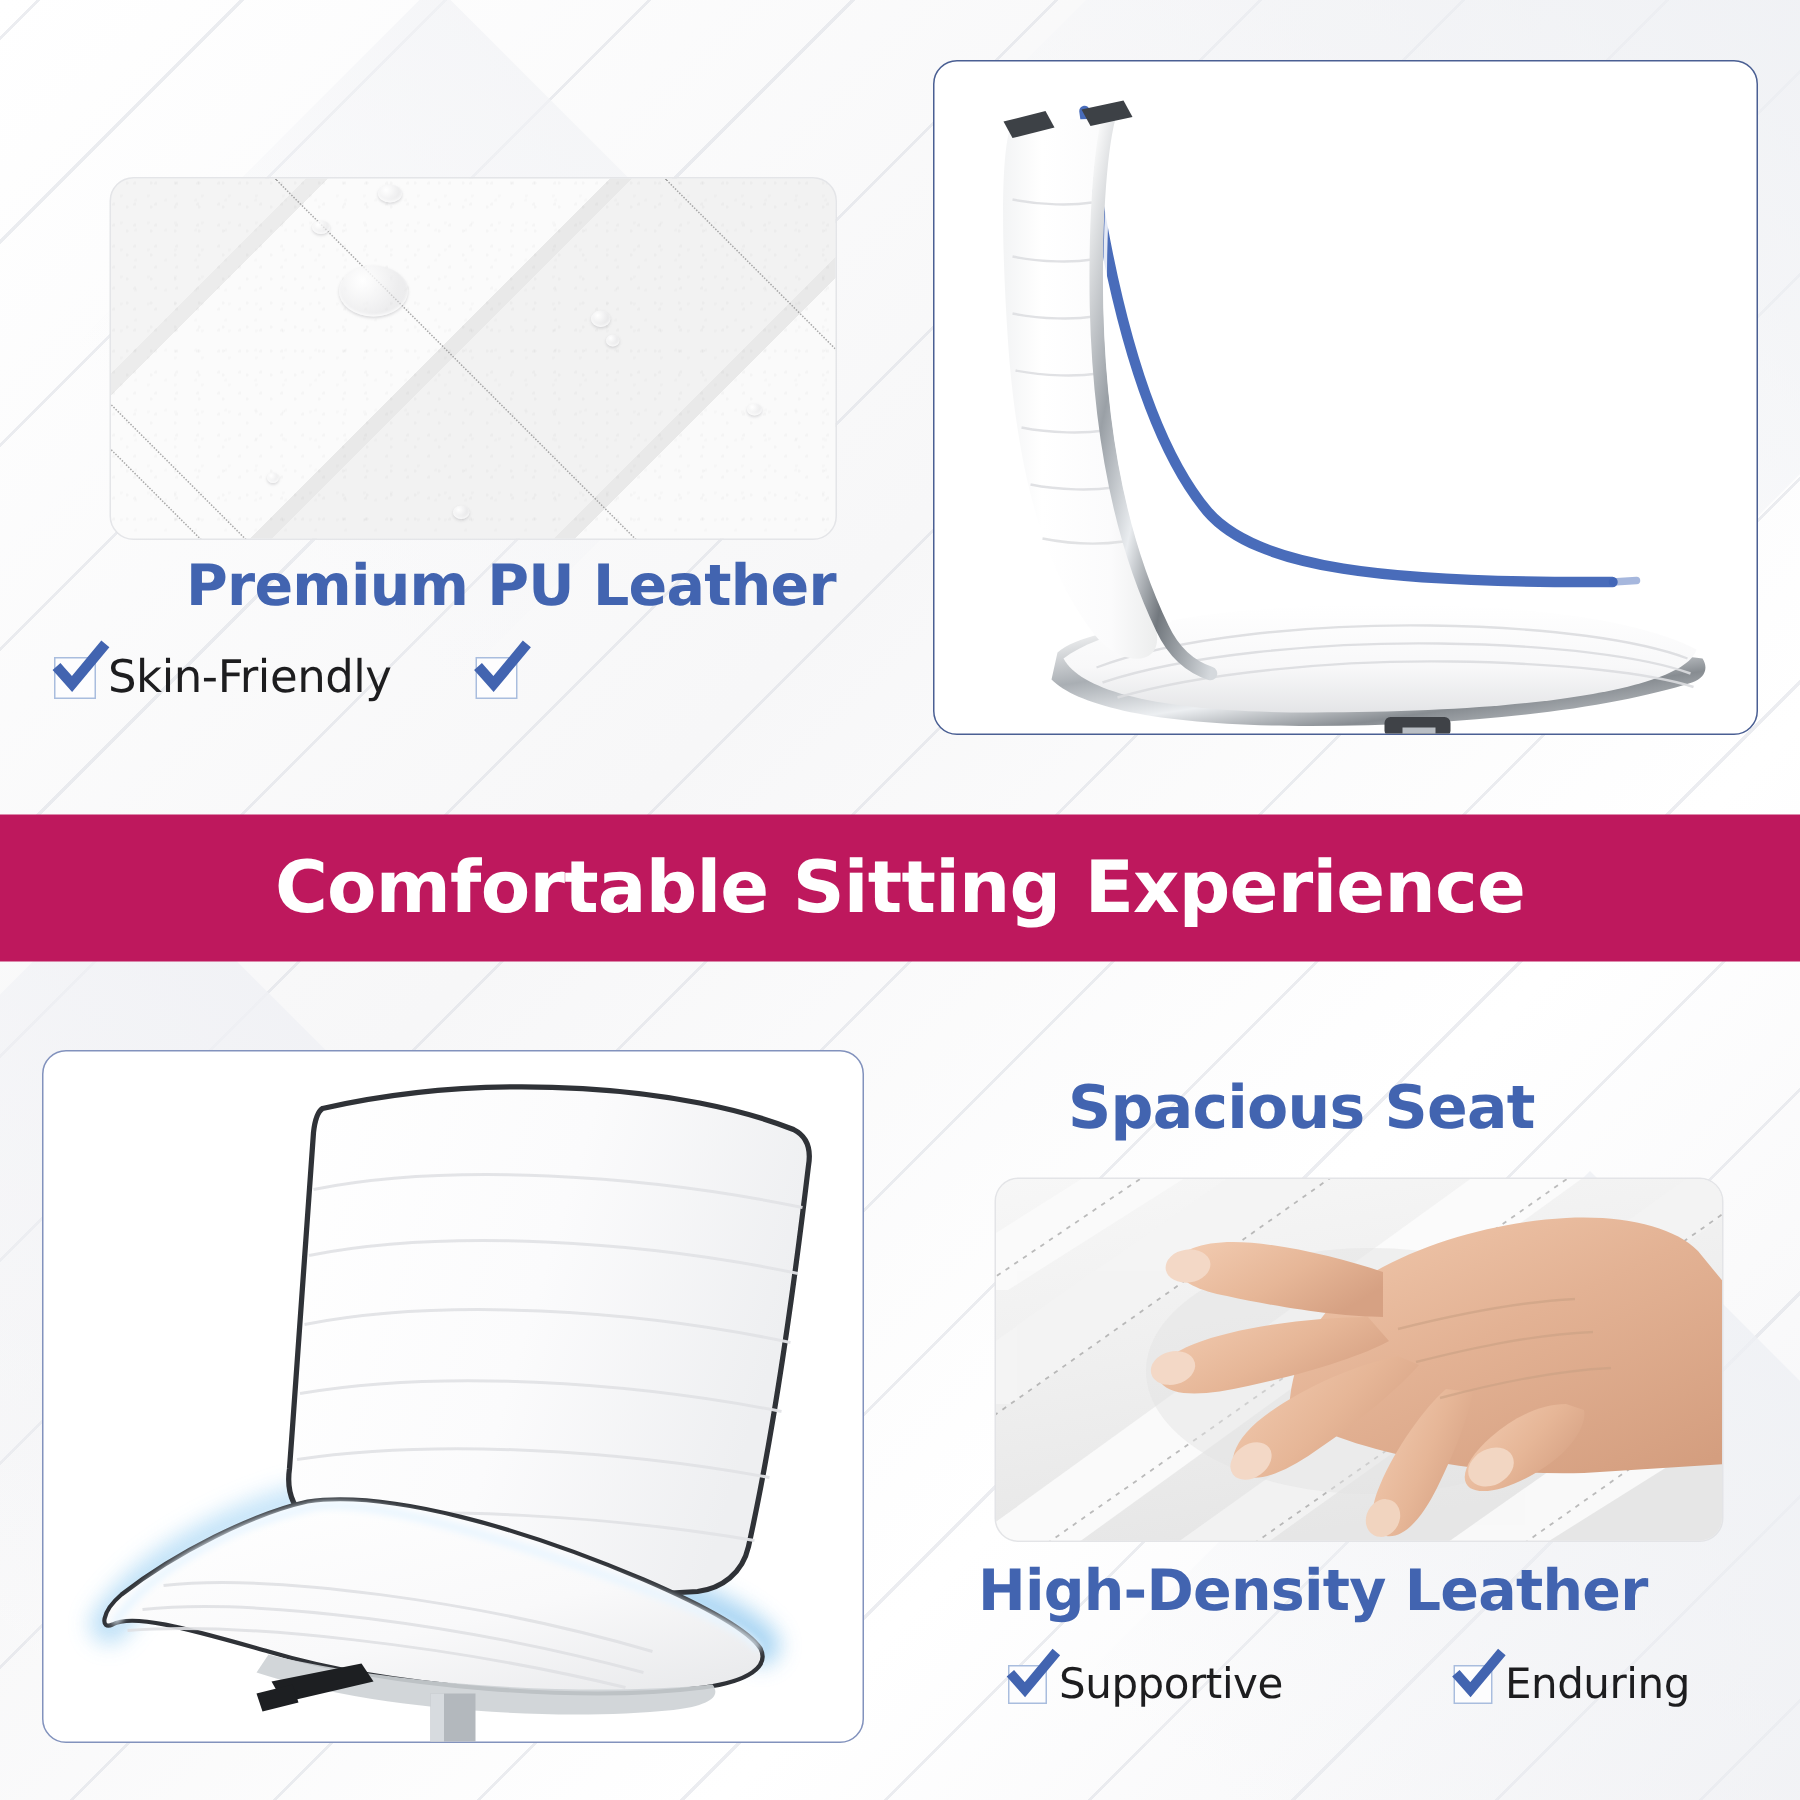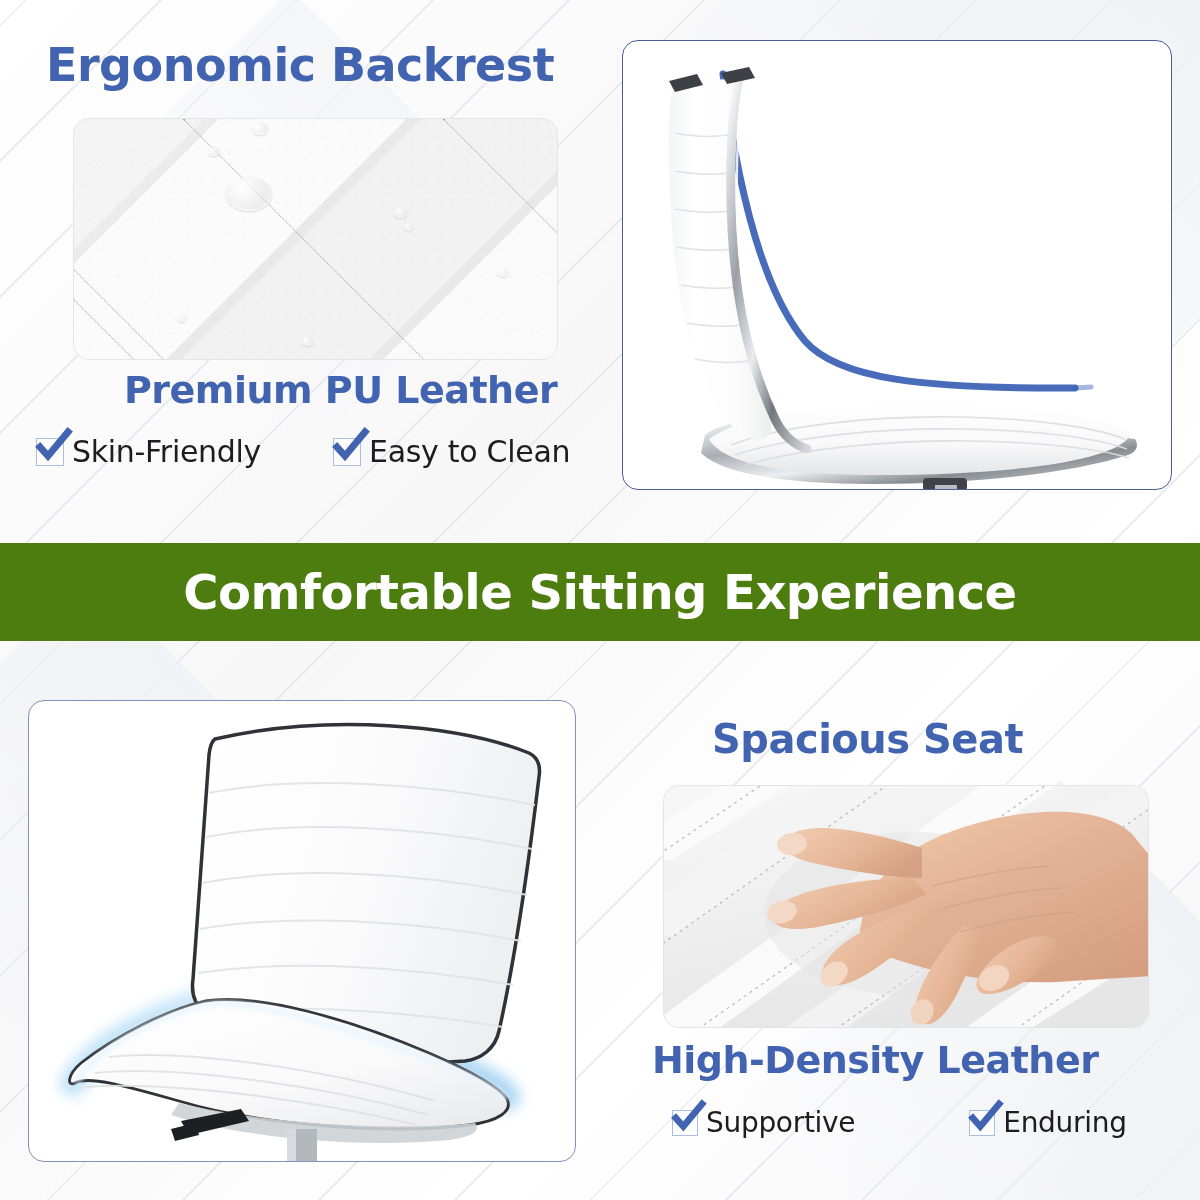--- a/index.html
+++ b/index.html
@@ -173,40 +173,40 @@
     width: 486px; height: 243px;
     border: 1px solid #e3e4e7;
     background: #f1f1f1;
   }
 
   
   #banner-comfortable {
     position: absolute;
     left: 0; top: 543px;
     width: 1200px; height: 98px;
-    background: #4d7c0f;
+    background: #be185d;
     display: flex;
     align-items: center;
     justify-content: center;
   }
   #banner-comfortable .banner-text {
     color: #ffffff;
     font-family: "DejaVu Sans", sans-serif;
     font-weight: 700;
     font-size: 48px;
     letter-spacing: -0.5px;
     white-space: nowrap;
   }
 
   
   .check-row {
     position: absolute;
     display: flex;
     align-items: center;
-    gap: 72px;
+    gap: 56px;
   }
   #checks-leather { left: 36px; top: 434px; }
   #checks-sponge  { left: 672px; top: 1106px; }
 
   .check-item {
     display: flex;
     align-items: center;
     gap: 8px;
   }
   .check-box {
@@ -239,21 +239,20 @@
 
 <div id="page">
 
   <div class="bg-layer bg-base"></div>
   <div class="bg-layer bg-stripes"></div>
   <div class="bg-wedge wedge-a"></div>
   <div class="bg-wedge wedge-b"></div>
   <div class="bg-wedge wedge-c"></div>
   <div class="bg-wedge wedge-d"></div>
 
-  <div class="heading" id="title-ergonomic">Ergonomic Backrest</div>
 
   <div class="panel" id="panel-leather-texture">
     <div class="leather-grain"></div>
 
     <div class="stitch-line" style="left:-150px; top:0px;  width:560px;"></div>
     <div class="stitch-line" style="left:110px;  top:0px;  width:560px;"></div>
     <div class="stitch-line" style="left:370px;  top:0px;  width:560px;"></div>
     <div class="stitch-line" style="left:-20px;  top:160px; width:400px;"></div>
 
     <div class="droplet" style="left:152px; top:58px;  width:46px; height:34px;"></div>
@@ -276,21 +275,20 @@
         </svg>
       </span>
       <span class="check-label">Skin-Friendly</span>
     </div>
     <div class="check-item">
       <span class="check-box">
         <svg viewBox="0 0 36 34" aria-hidden="true">
           <path d="M5 17 L13 26 L33 2" fill="none" stroke="#4264b0" stroke-width="7" stroke-linecap="square" stroke-linejoin="miter"></path>
         </svg>
       </span>
-      <span class="check-label">Easy to Clean</span>
     </div>
   </div>
 
   <div class="panel" id="panel-chair-profile">
     <svg width="550" height="450" viewBox="0 0 550 450">
       <defs>
         <linearGradient id="padWhite" x1="0" y1="0" x2="1" y2="0">
           <stop offset="0%" stop-color="#f3f4f5"></stop>
           <stop offset="25%" stop-color="#ffffff"></stop>
           <stop offset="70%" stop-color="#fbfbfc"></stop>

